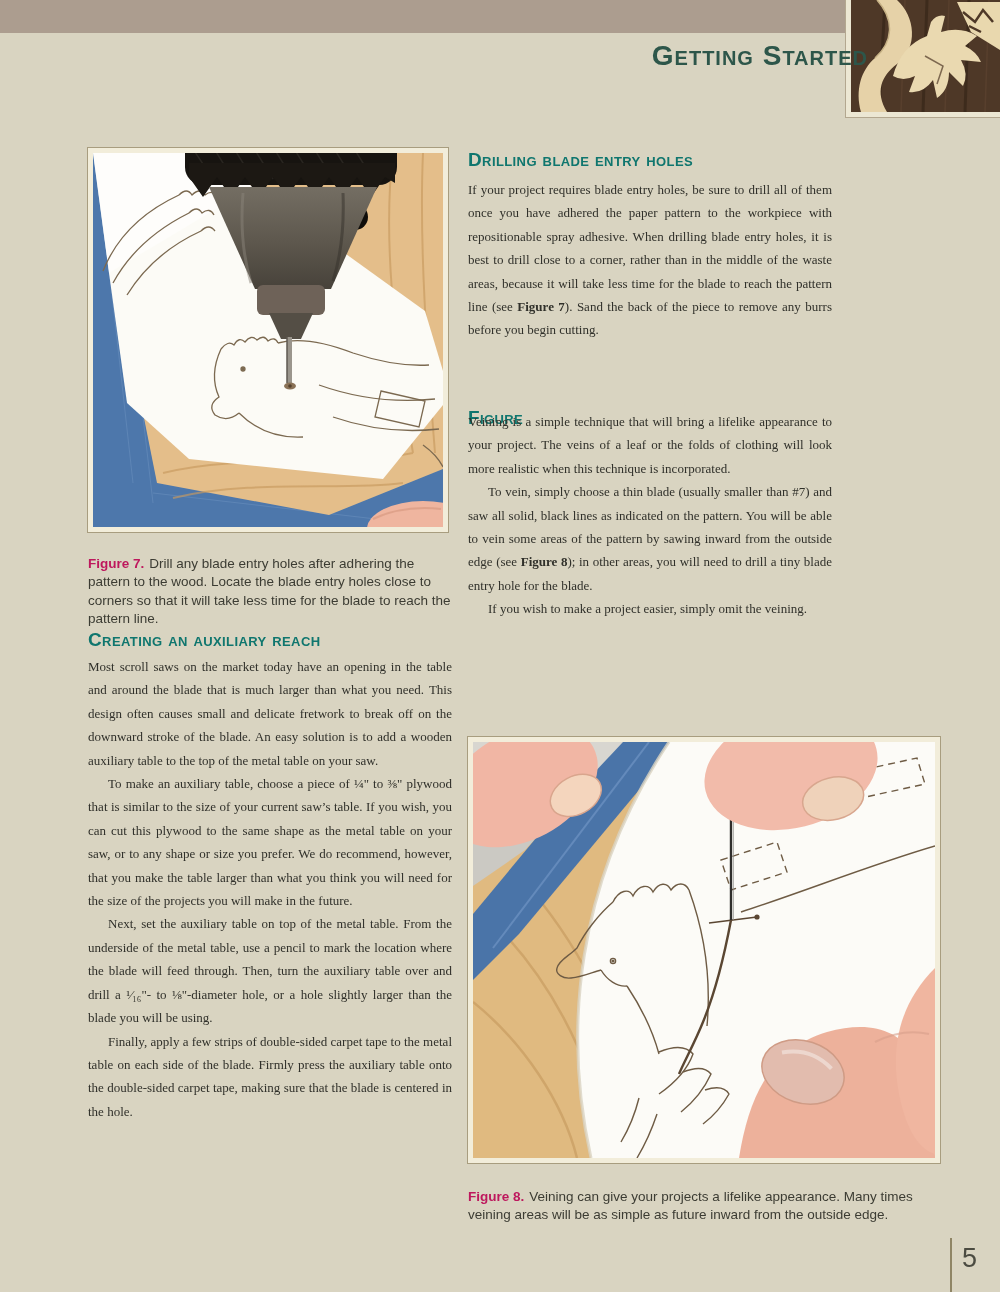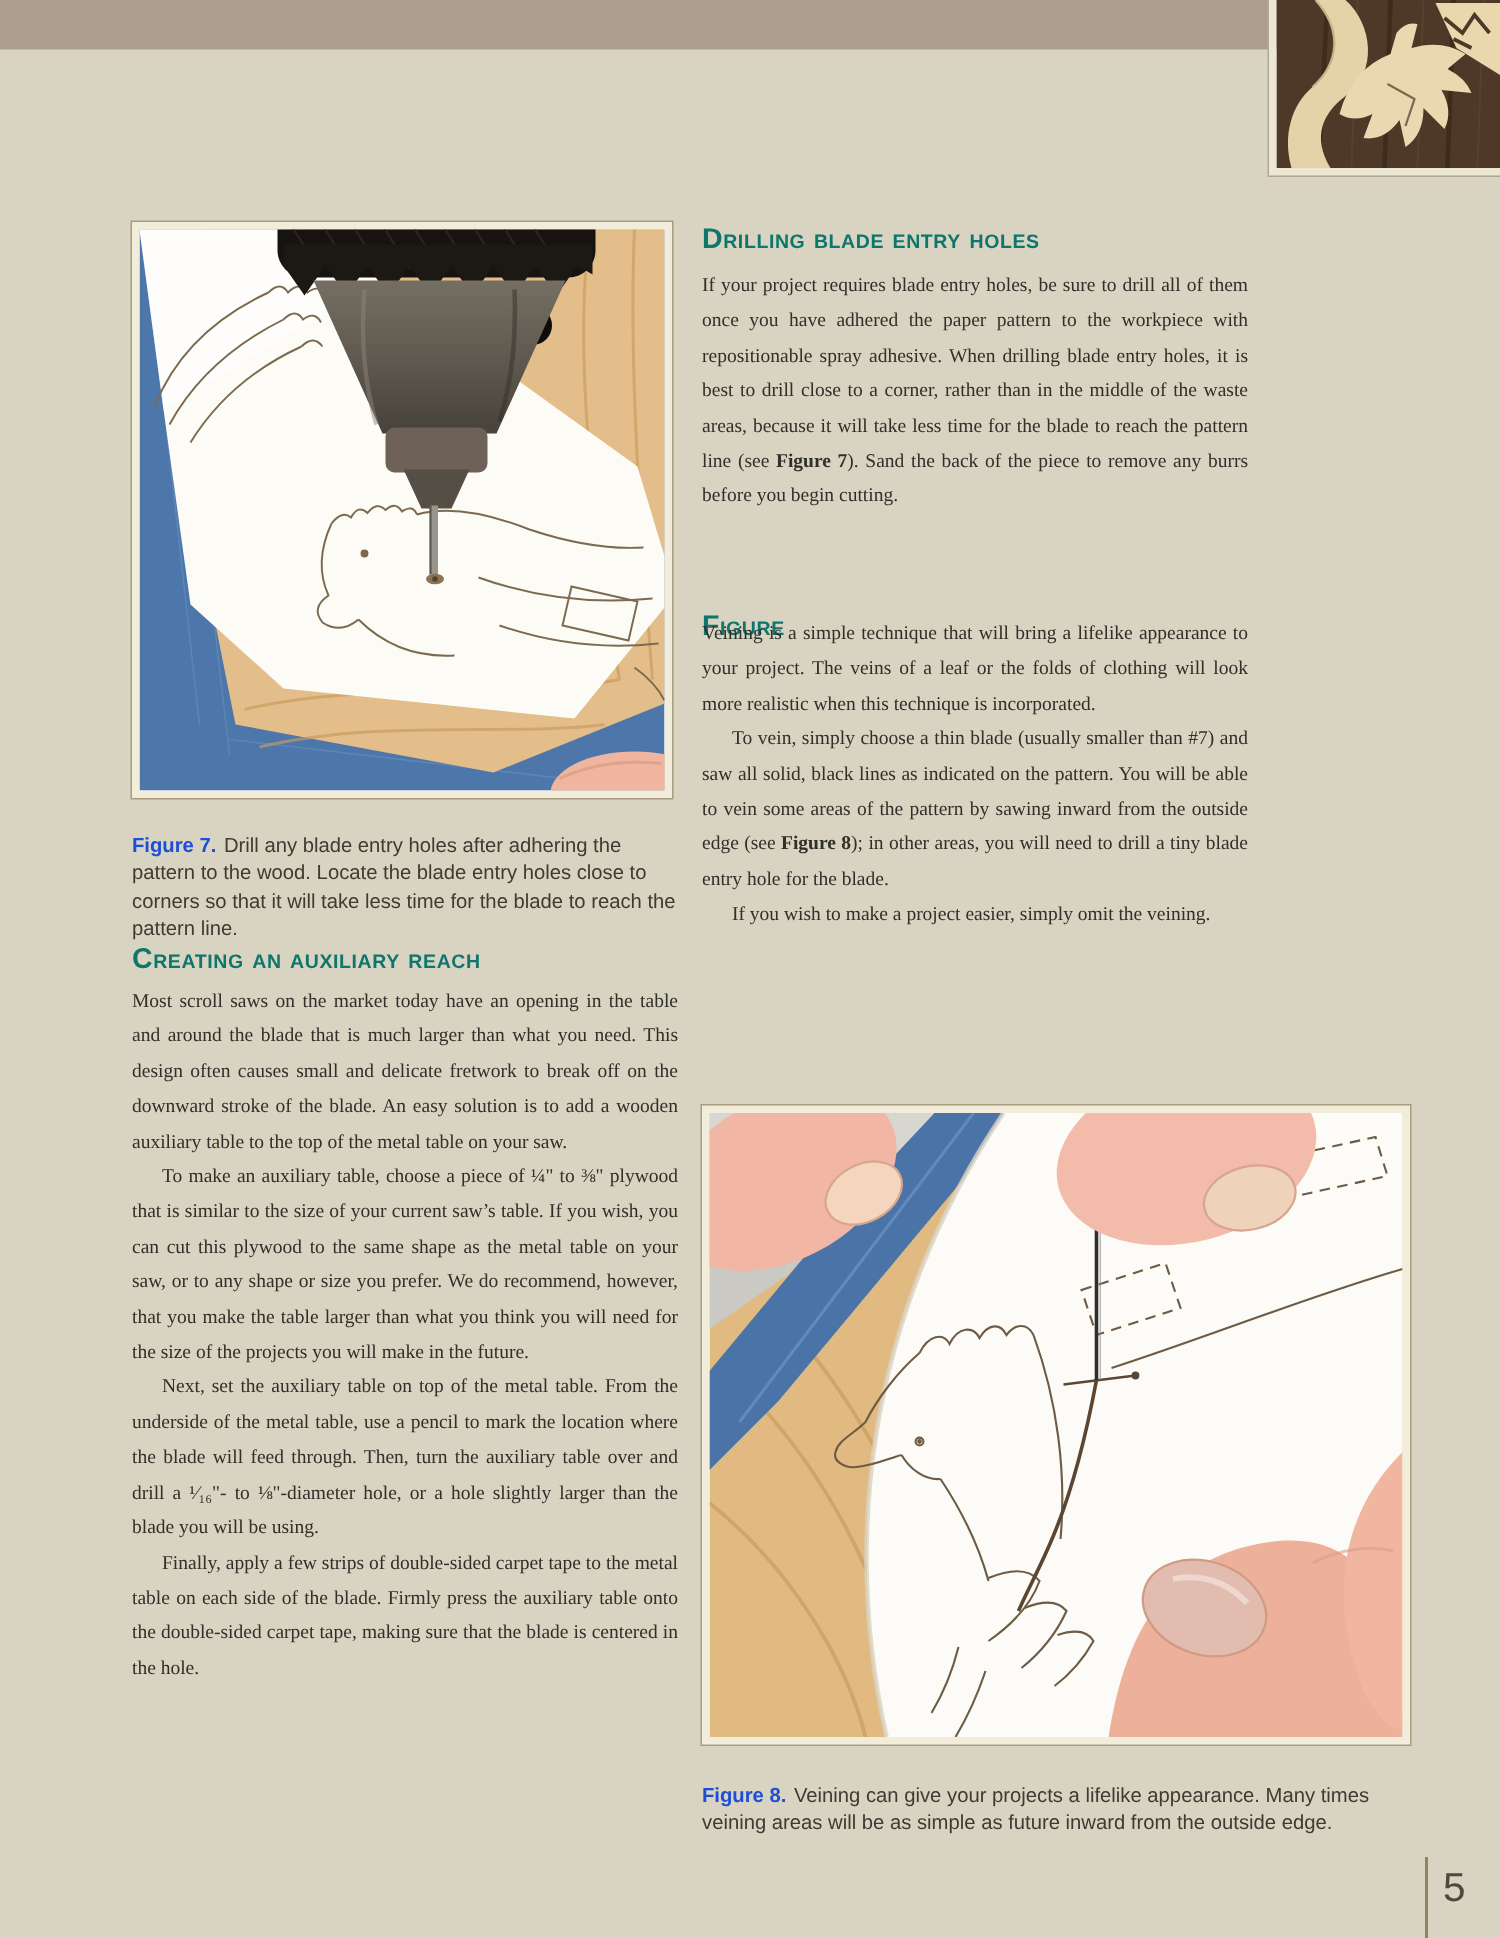--- a/index.html
+++ b/index.html
@@ -41,21 +41,21 @@
   }
   .fig7-frame { left: 88px; top: 148px; }
   .fig8-frame { left: 468px; top: 737px; }
   .caption {
     position: absolute;
     font-family: "Liberation Sans", sans-serif;
     font-size: 13.5px;
     line-height: 18.5px;
     color: #3c3c33;
   }
-  .cap-label { font-weight: 700; color: #1d4ed8; margin-right: 5px; }
+  .cap-label { font-weight: 700; color: #be185d; margin-right: 5px; }
   .fig7-caption { left: 88px; top: 541px; width: 364px; }
   .fig8-caption { left: 468px; top: 1174px; width: 472px; }
   .sec-head {
     position: absolute;
     font-family: "Liberation Sans", sans-serif;
     font-weight: 700;
     font-variant: small-caps;
     font-size: 19px;
     letter-spacing: 0.4px;
     color: #0f766e;
@@ -130,20 +130,21 @@
       <g>
         <polygon points="106,2 149,2 149,50 120,32" fill="#e9d8ae"></polygon>
         <path d="M112,12 L124,22 L132,10 L142,22 M118,26 L130,32" fill="none" stroke="#4e3827" stroke-width="2.5"></path>
       </g>
 
       <path d="M42,76 Q50,46 76,36 L80,22 Q86,14 94,16 L90,32 Q110,26 126,36 L114,46 Q126,52 130,62 L110,60 Q118,74 112,86 L98,72 Q98,90 86,98 L82,80 Q72,94 58,92 L64,76 Q52,82 42,76 Z" fill="#ead9b0"></path>
       <path d="M74,56 L92,66 L86,84" fill="none" stroke="#4e3827" stroke-width="1.5" opacity="0.7"></path>
     </svg>
   </div>
 
+  <div class="page-title">Getting Started</div>
 
   <div class="figure-frame fig7-frame">
     <svg width="350" height="374" viewBox="0 0 350 374">
 
       <rect width="350" height="374" fill="#4d77ab"></rect>
       <g stroke="#6e93c0" stroke-width="1" opacity="0.5">
         <line x1="10" y1="60" x2="40" y2="330"></line>
         <line x1="24" y1="40" x2="60" y2="350"></line>
         <line x1="60" y1="340" x2="300" y2="368"></line>
       </g>

